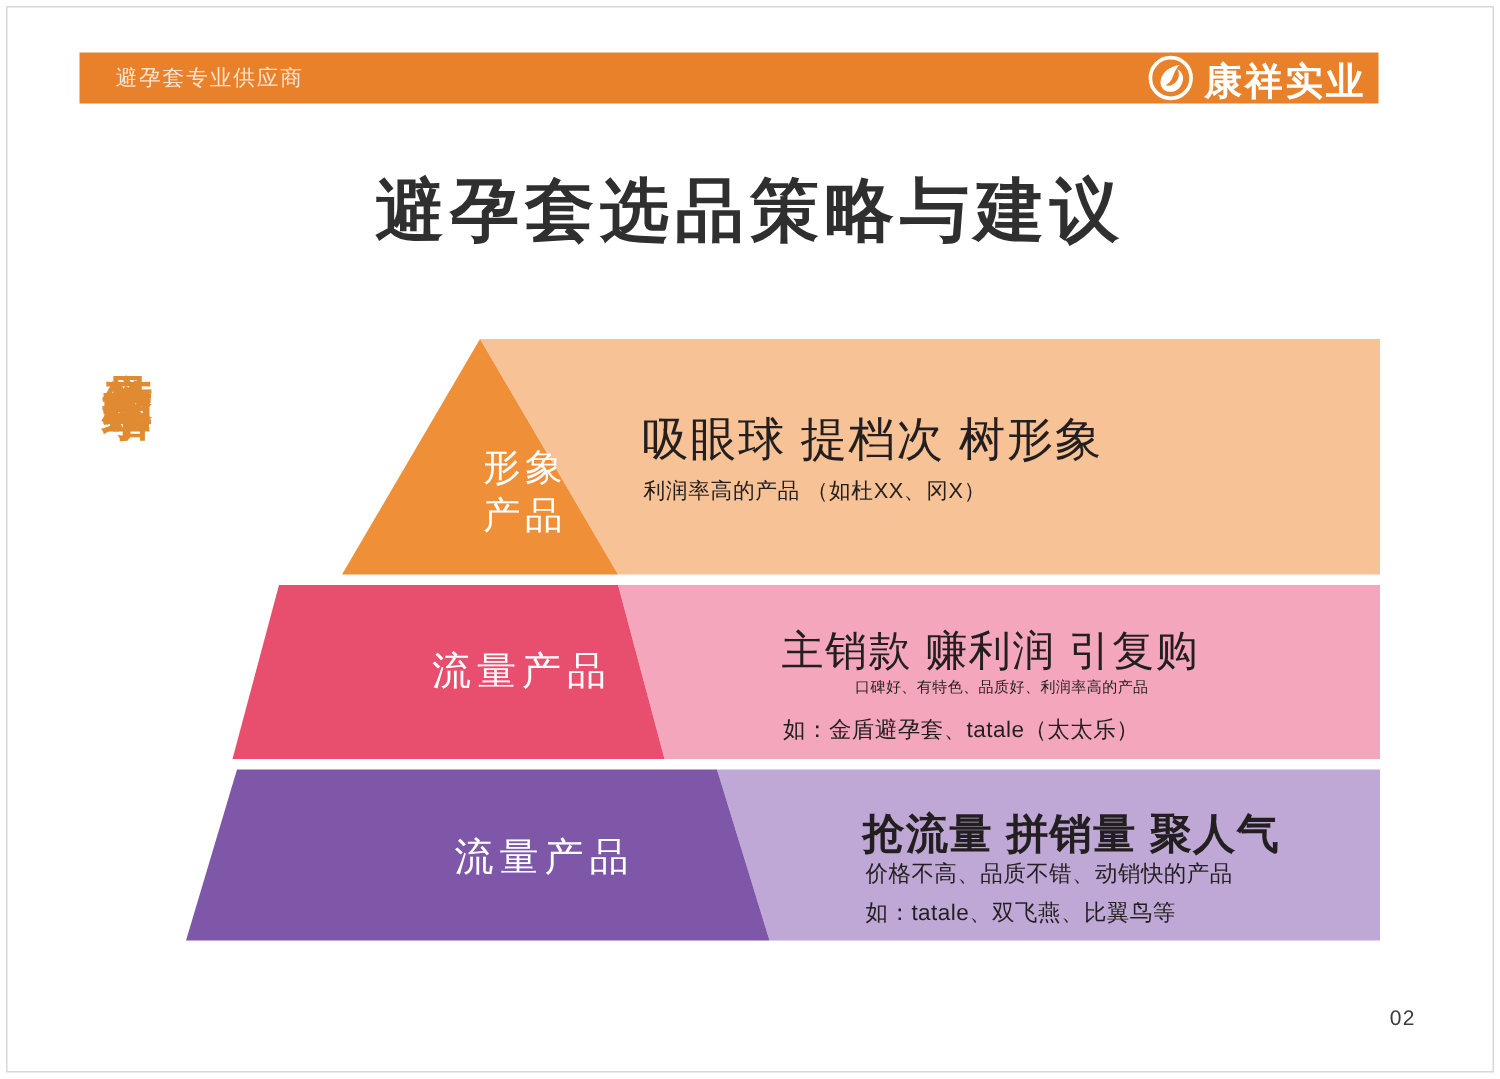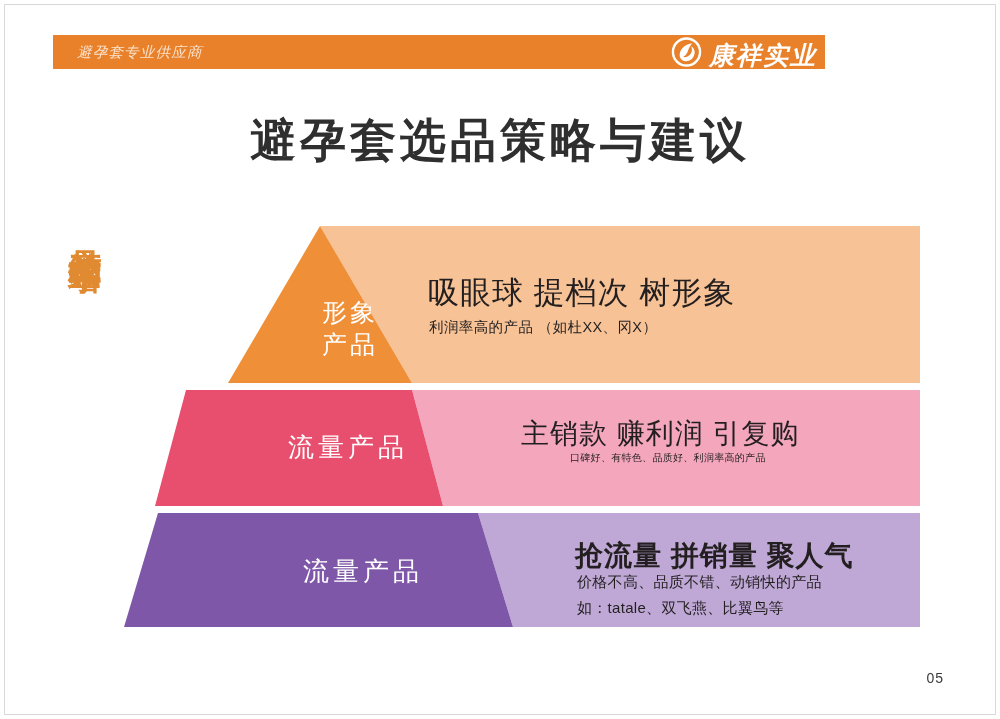--- a/index.html
+++ b/index.html
@@ -28,24 +28,23 @@
     border: 1px solid #d8d8d8;
     box-sizing: border-box;
     pointer-events: none;
   }
 
   
   #header-bar {
     position: absolute;
     left: 53px;
     top: 35px;
-    width: 772px;
+    width: 866px;
     height: 34px;
     background: #e8812a;
-    font-style: italic;
   }
   #header-tagline {
     position: absolute;
     left: 24px;
     top: 50%;
     transform: translateY(-50%);
     color: #fbe3cf;
     font-size: 14.5px;
     letter-spacing: 1.2px;
     white-space: nowrap;
@@ -258,21 +257,22 @@
   </svg>
 
   <div id="tier1-label" class="tier-label">形象
 产品</div>
   <div id="tier1-head" class="tier-head">吸眼球 提档次 树形象</div>
   <div id="tier1-sub" class="tier-sub">利润率高的产品 （如杜XX、冈X）</div>
 
   <div id="tier2-label" class="tier-label">流量产品</div>
   <div id="tier2-head" class="tier-head">主销款 赚利润 引复购</div>
   <div id="tier2-sub1" class="tier-sub">口碑好、有特色、品质好、利润率高的产品</div>
+  <div id="tier2-sub2" class="tier-sub">如：金盾避孕套、tatale（太太乐）</div>
 
   <div id="tier3-label" class="tier-label">流量产品</div>
   <div id="tier3-head" class="tier-head">抢流量 拼销量 聚人气</div>
   <div id="tier3-sub1" class="tier-sub">价格不高、品质不错、动销快的产品</div>
   <div id="tier3-sub2" class="tier-sub">如：tatale、双飞燕、比翼鸟等</div>
 
-  <div id="page-number">05</div>
+  <div id="page-number">02</div>
 
 </div>
 
 </body></html>

